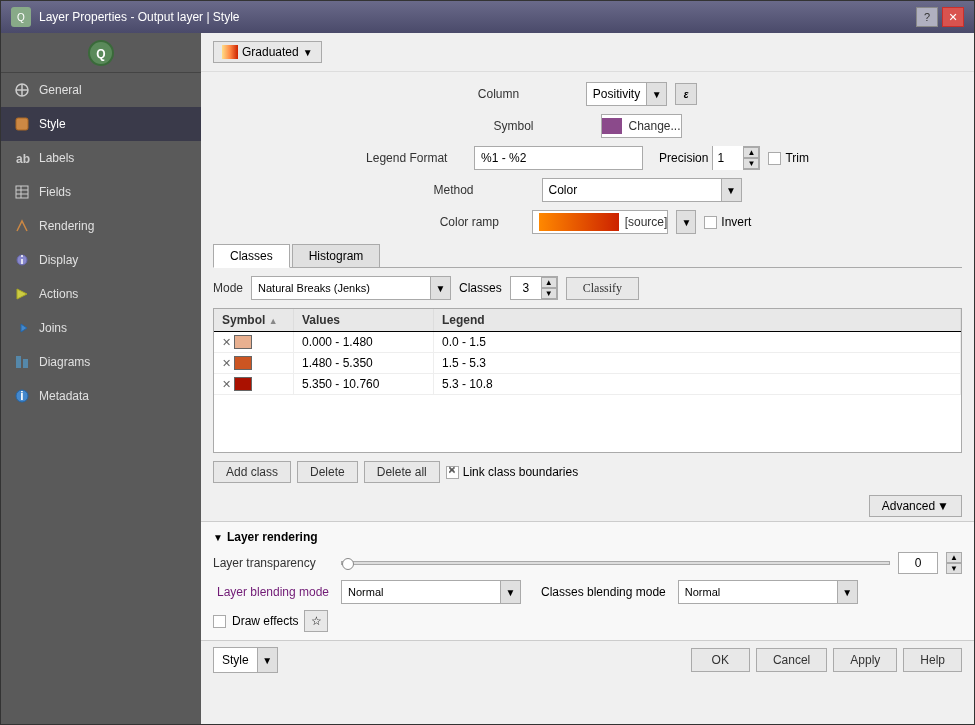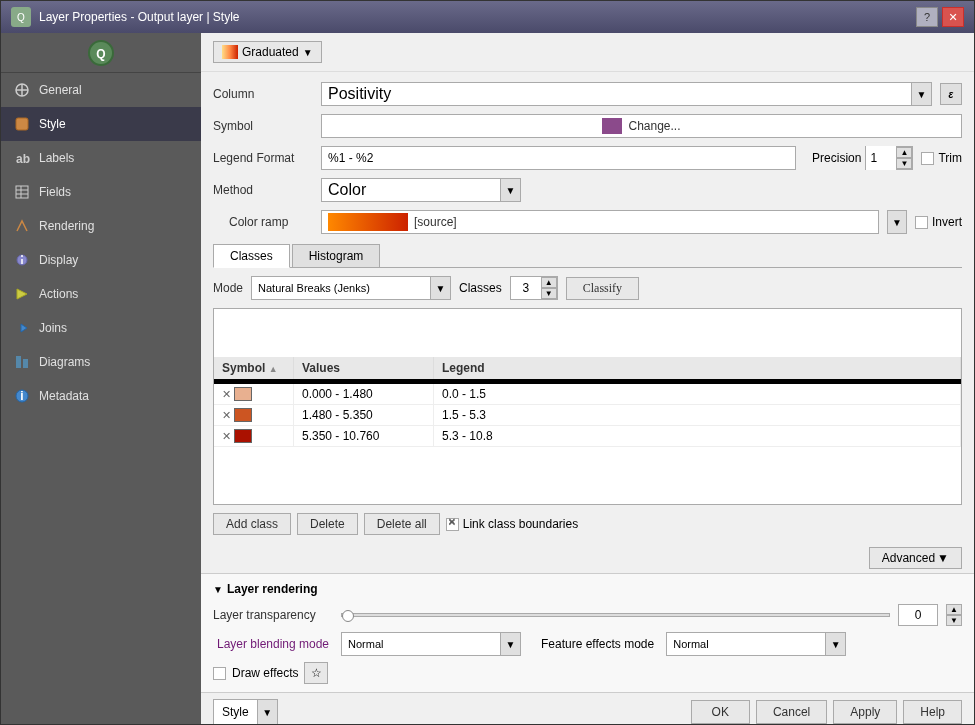--- a/index.html
+++ b/index.html
@@ -24,27 +24,27 @@
     .sidebar-label { font-size: 12px; }
 
     
     .right-panel { flex: 1; display: flex; flex-direction: column; background: #f0f0f0; overflow: hidden; }
     
     
     .style-selector-row { display: flex; align-items: center; padding: 8px 12px; background: #f0f0f0; border-bottom: 1px solid #ddd; gap: 8px; }
     .graduated-btn { display: flex; align-items: center; background: #e8e8e8; border: 1px solid #aaa; padding: 3px 8px; cursor: pointer; gap: 4px; }
     
     
-    .properties { padding: 10px 12px; display: flex; flex-direction: column; gap: 8px; }
+    .properties { padding: 10px 12px; display: flex; flex-direction: column; gap: 8px; align-items: center; }
     
     .prop-row { display: flex; align-items: center; gap: 8px; }
     .prop-label { width: 100px; color: #333; flex-shrink: 0; }
     
     .combo-box { display: flex; align-items: center; border: 1px solid #aaa; background: white; height: 24px; }
-    .combo-box input, .combo-box span { flex: 1; padding: 2px 6px; border: none; outline: none; font-size: 16px; background: transparent; }
+    .combo-box input, .combo-box span { flex: 1; padding: 2px 6px; border: none; outline: none; font-size: 12px; background: transparent; }
     .combo-arrow { width: 20px; height: 100%; display: flex; align-items: center; justify-content: center; background: #e0e0e0; border-left: 1px solid #aaa; cursor: pointer; font-size: 10px; }
     .symbol-preview { flex: 1; height: 24px; border: 1px solid #aaa; background: white; display: flex; align-items: center; justify-content: center; gap: 6px; }
     .purple-box { width: 20px; height: 16px; background: #8b4a8b; }
     .legend-input { flex: 1; height: 24px; border: 1px solid #aaa; background: white; padding: 2px 6px; outline: none; }
     .precision-group { display: flex; align-items: center; gap: 4px; }
     .precision-input { width: 40px; height: 24px; border: 1px solid #aaa; background: white; padding: 2px 4px; }
     .spin-buttons { display: flex; flex-direction: column; }
     .spin-btn { width: 16px; height: 11px; border: 1px solid #aaa; background: #e0e0e0; display: flex; align-items: center; justify-content: center; font-size: 8px; cursor: pointer; }
     .trim-group { display: flex; align-items: center; gap: 4px; }
     .color-ramp-preview { flex: 1; height: 24px; border: 1px solid #aaa; background: white; display: flex; align-items: center; }
@@ -56,21 +56,21 @@
     .tabs { display: flex; border-bottom: 1px solid #aaa; margin: 0 12px; }
     .tab { padding: 4px 16px; border: 1px solid #aaa; background: #e0e0e0; cursor: pointer; border-bottom: none; margin-right: 2px; }
     .tab.active { background: white; border-bottom: 1px solid white; margin-bottom: -1px; }
     
     
     .classes-area { padding: 8px 12px; }
     .mode-row { display: flex; align-items: center; gap: 8px; margin-bottom: 8px; }
     .mode-label { color: #333; }
     
     .table-container { border: 1px solid #aaa; background: white; margin-bottom: 8px; }
-    .table-header { display: flex; background: #e8e8e8; border-bottom: 5px solid #000000; margin-top: 48px; }
+    .table-header { display: flex; background: #e8e8e8; border-bottom: 1px solid #000000; }
     .th { padding: 4px 8px; border-right: 1px solid #ddd; font-weight: bold; color: #333; flex: 1; }
     .th:first-child { width: 80px; flex: none; }
     .th.values { width: 140px; flex: none; }
     .table-row { display: flex; border-bottom: 1px solid #eee; align-items: center; }
     .td { padding: 3px 8px; border-right: 1px solid #eee; flex: 1; }
     .td:first-child { width: 80px; flex: none; display: flex; align-items: center; gap: 4px; }
     .td.values { width: 140px; flex: none; }
     .color-swatch { width: 18px; height: 14px; border: 1px solid #666; }
     .x-mark { color: #666; font-size: 11px; }
     .table-body { height: 120px; overflow-y: auto; }
@@ -425,21 +425,21 @@
             <div class="spin-btn">▼</div>
           </div>
         </div>
 
         <div class="blending-row">
           <span class="blend-label">Layer blending mode</span>
           <div class="blend-combo" style="max-width:180px;">
             <span>Normal</span>
             <div class="combo-arrow">▼</div>
           </div>
-          <span style="margin-left:12px;white-space:nowrap;">Feature effects mode</span>
+          <span style="margin-left:12px;white-space:nowrap;">Classes blending mode</span>
           <div class="blend-combo" style="max-width:180px;margin-left:4px;">
             <span>Normal</span>
             <div class="combo-arrow">▼</div>
           </div>
         </div>
 
         <div class="draw-effects-row">
           <div class="checkbox"></div>
           <span>Draw effects</span>
           <div class="star-btn">

